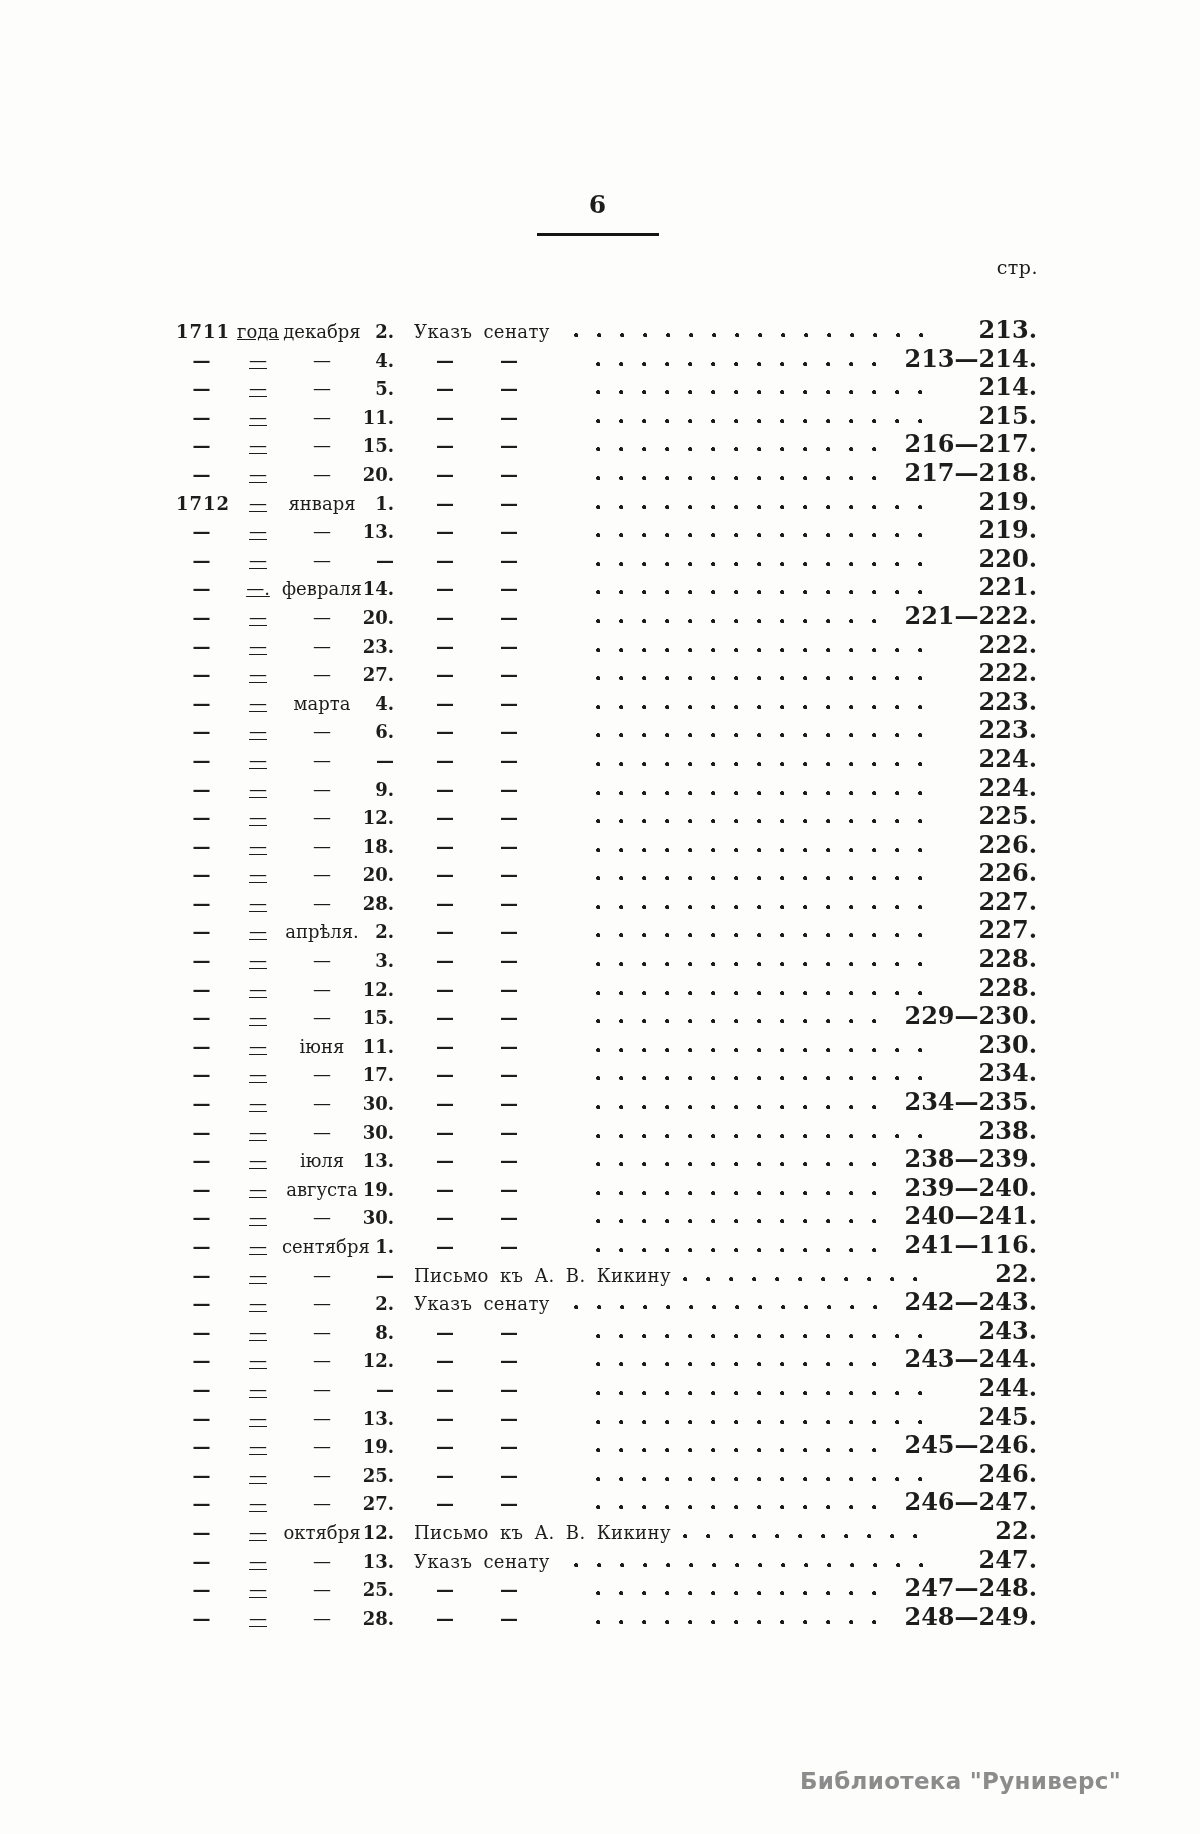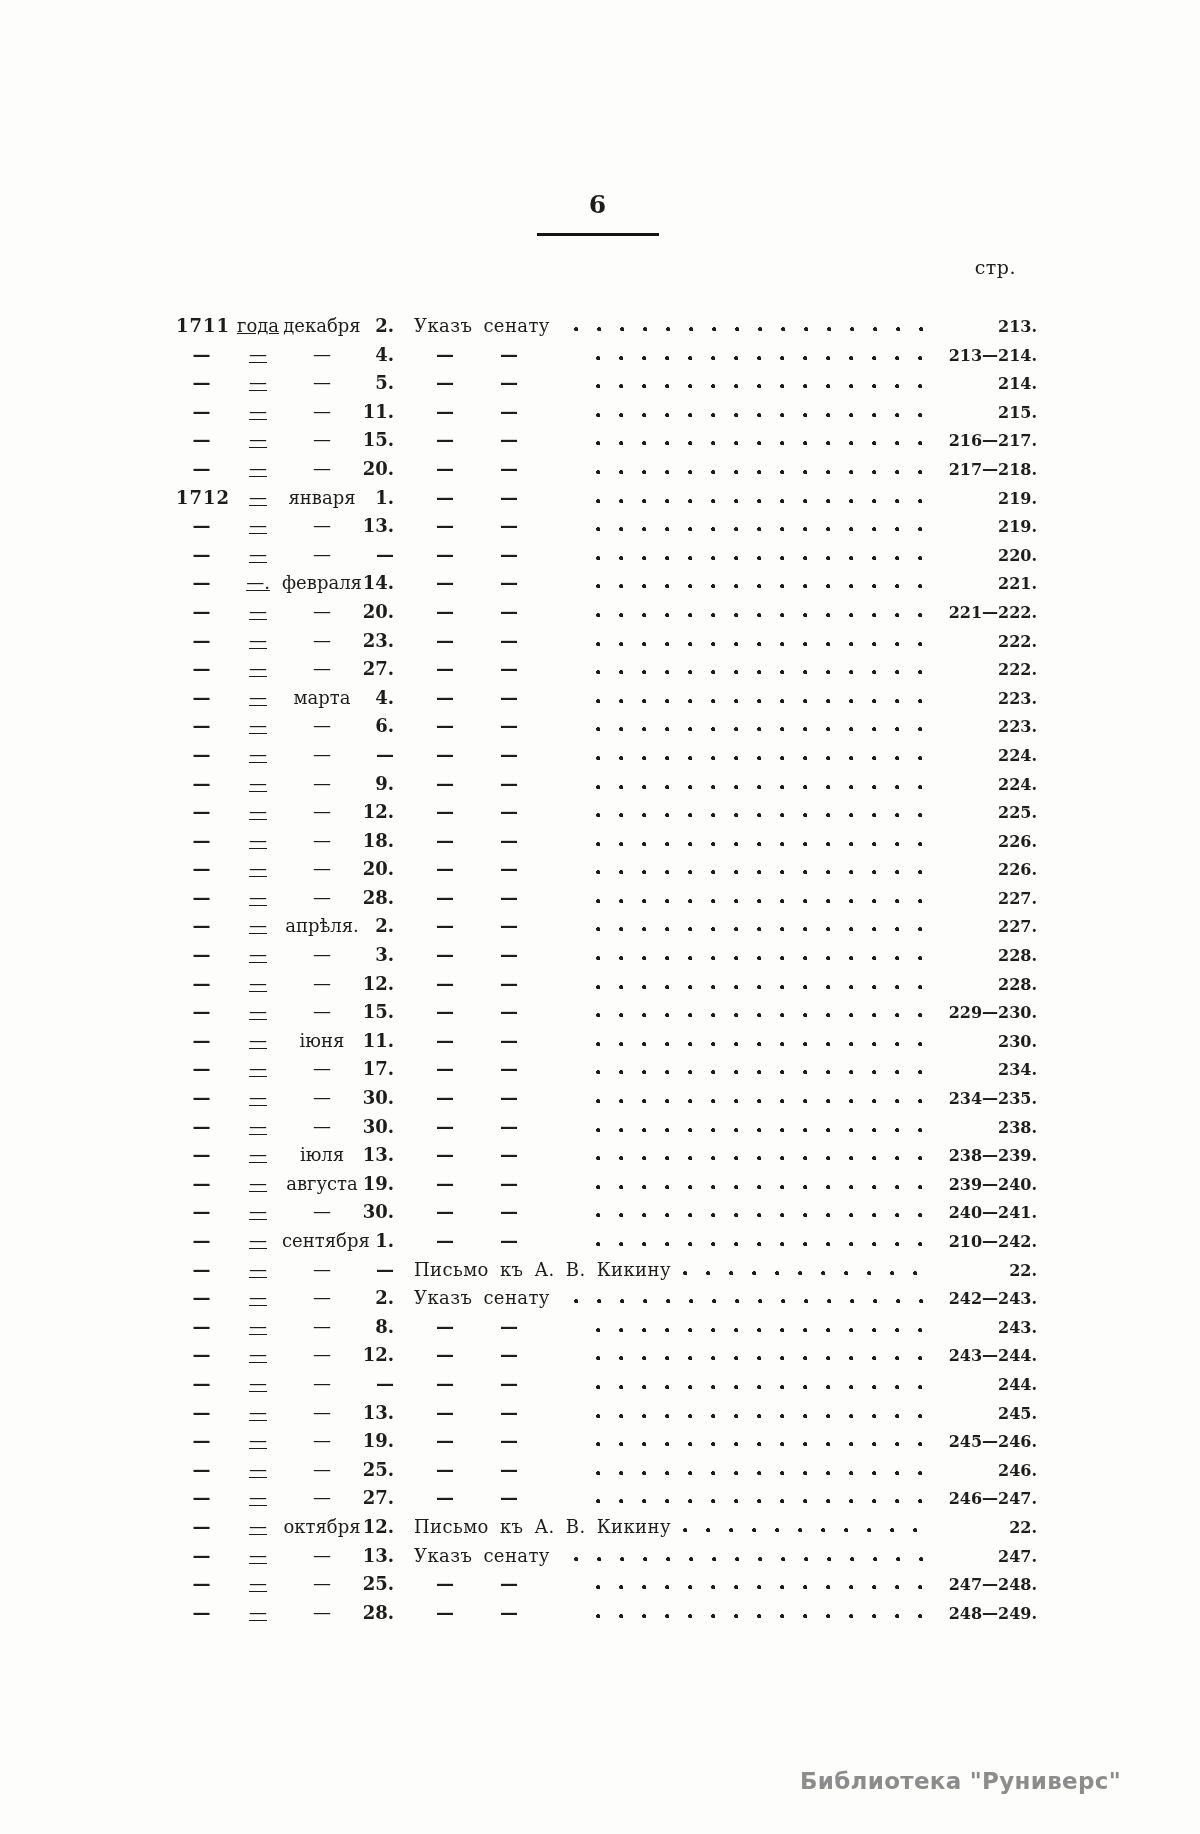--- a/index.html
+++ b/index.html
@@ -9,41 +9,41 @@
     font-family:"DejaVu Serif", serif;
   }
   .page-num{
     position:absolute;top:190px;left:0;width:1196px;text-align:center;
     font-size:25px;font-weight:bold;letter-spacing:1px;
   }
   .head-rule{
     position:absolute;top:233px;left:537px;width:122px;height:3px;background:#151515;
   }
   .str-head{
-    position:absolute;top:256px;right:184px;font-size:19px;letter-spacing:0.5px;
+    position:absolute;top:256px;right:162px;font-size:19px;letter-spacing:0.5px;
   }
   .toc{
     position:absolute;top:291px;left:176px;right:163px;margin-top:24px;
   }
   .row{
     display:flex;align-items:baseline;height:28.6px;font-size:18px;white-space:nowrap;
   }
   .c-year{flex:none;width:52px;text-align:center;font-weight:bold;letter-spacing:1px;}
   .c-goda{flex:none;width:48px;text-align:center;margin-left:6px;text-decoration:underline;}
   .c-month{flex:none;width:80px;text-align:center;}
   .c-day{flex:none;width:32px;text-align:right;font-weight:bold;}
   .c-title{flex:none;min-width:148px;margin-left:12px;padding-left:8px;}
   .c-title.text{font-weight:400;word-spacing:5px;letter-spacing:0.4px;}
   .c-title.dashes{display:inline-flex;padding-left:30px;gap:46px;font-weight:bold;}
   .c-leader{
     flex:1 1 auto;height:5px;margin:0 10px 0 12px;align-self:baseline;
     background-image:radial-gradient(circle at 2.2px 2.2px, #1b1b1b 1.9px, rgba(0,0,0,0) 2.3px);
     background-size:23px 5px;background-repeat:repeat-x;background-position:0 0;
   }
-  .c-page{flex:none;min-width:102px;text-align:right;font-size:16px;font-weight:bold;}
+  .c-page{flex:none;min-width:102px;text-align:right;font-size:24px;font-weight:bold;}
   .watermark{
     position:absolute;top:1768px;left:800px;
     font-family:"DejaVu Sans", sans-serif;font-weight:bold;font-size:23px;
     color:#8c8c8c;letter-spacing:0.3px;
   }
 </style>
 </head>
 <body>
 
 <div class="page-num">6</div>
@@ -435,21 +435,21 @@
     <div class="row">
       <span class="c-year">—</span>
       <span class="c-goda">—</span>
       <span class="c-month">сентября</span>
       <span class="c-day">1.</span>
       <span class="c-title dashes">
         <span class="">—</span>
         <span class="">—</span>
       </span>
       <span class="c-leader"></span>
-      <span class="c-page">210—242.</span>
+      <span class="c-page">241—116.</span>
     </div>
     <div class="row">
       <span class="c-year">—</span>
       <span class="c-goda">—</span>
       <span class="c-month">—</span>
       <span class="c-day">—</span>
       <span class="c-title text">Письмо къ А. В. Кикину</span>
       <span class="c-leader"></span>
       <span class="c-page">22.</span>
     </div>

